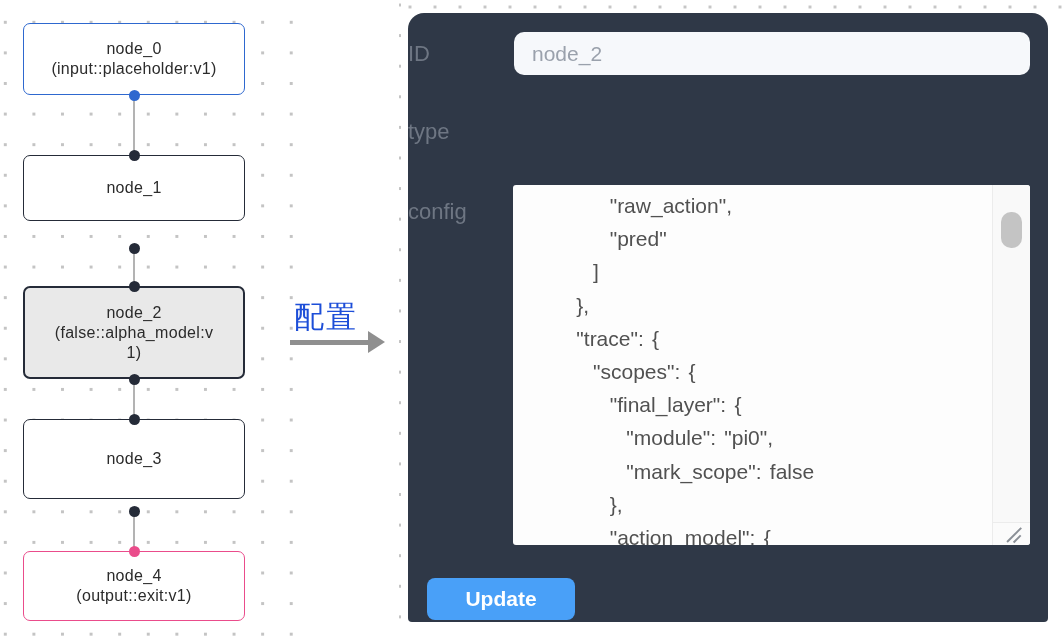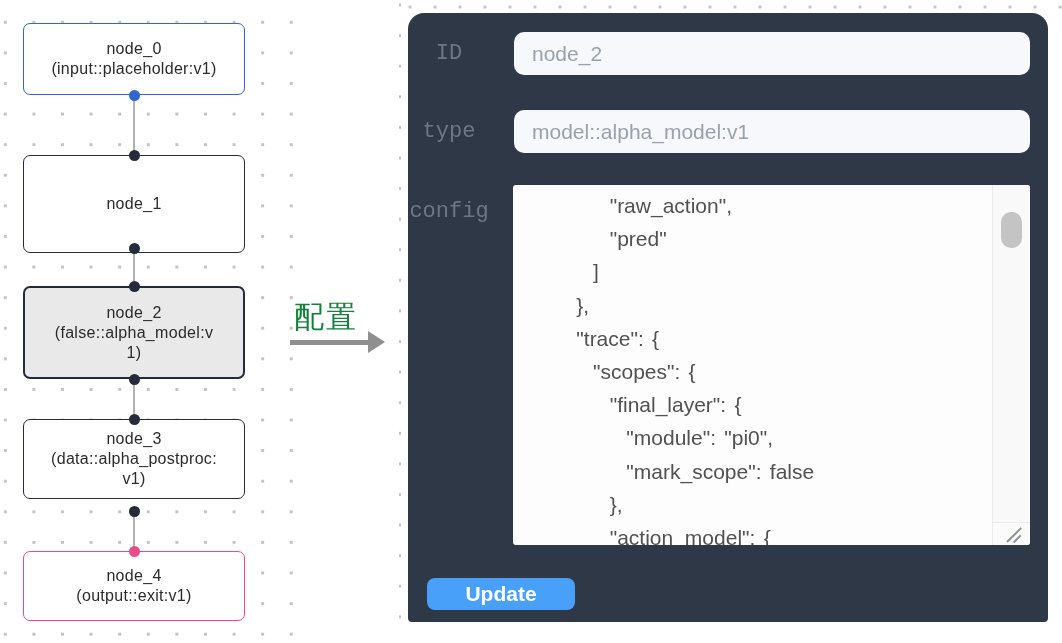--- a/index.html
+++ b/index.html
@@ -19,105 +19,103 @@
           padding:16px 25px; word-break:break-all; cursor:pointer; }
   .node.kind-input  { border-color:#2e68cf; }
   .node.kind-output { border-color:#ea4c8b; }
   .node.selected    { background:#e9e9e9; border-width:2px; }
   .edge { position:absolute; left:133px; width:2px; background:#b3b3b3; }
   .handle { position:absolute; left:128.5px; width:11px; height:11px; border-radius:50%; background:#252b38; }
   .handle.accent-input  { background:#2e68cf; }
   .handle.accent-output { background:#ea4c8b; }
 
   
-  .cfg-label { position:absolute; left:294px; top:297px; font-size:30px; letter-spacing:2px; color:#15803d; font-weight:500; }
+  .cfg-label { position:absolute; left:294px; top:297px; font-size:30px; letter-spacing:2px; color:#1d4ed8; font-weight:500; }
   .arrow-shaft { position:absolute; left:290px; top:340px; width:80px; height:5px; background:#8f8f8f; }
   .arrow-head { position:absolute; left:368px; top:331px; width:0; height:0;
                 border-left:17px solid #8f8f8f; border-top:11px solid transparent; border-bottom:11px solid transparent; }
 
   
   .panel { position:absolute; left:408px; top:13px; width:640px; height:609px; background:#2f3847; border-radius:16px 16px 4px 4px; }
-  .field-label { position:absolute; left:408px; width:82px; text-align:center; font-size:22px; color:#6e7683;font-family:Liberation Mono, monospace; }
+  .field-label { position:absolute; left:408px; width:82px; text-align:left; font-size:22px; color:#6e7683; }
   .lbl-id { top:41px; } .lbl-type { top:119px; } .lbl-config { top:199px; }
   .text-input { position:absolute; left:514px; width:516px; height:43px; border:none; outline:none;
                 border-radius:10px; background:#f6f8fb; color:#9aa1ac; font-size:21px; padding:0 18px;
                 font-family:"Liberation Sans", sans-serif; }
   .in-id { top:32px; } .in-type { top:110px; }
 
   .config-box { position:absolute; left:513px; top:185px; width:517px; height:360px; background:#fdfdfd;
                 border-radius:3px; overflow:hidden; cursor:text; }
   .config-box pre { position:absolute; left:0; top:0; width:478px; padding:4px 10px 0 30px; white-space:pre;
                     font-family:"Liberation Sans", sans-serif; font-size:21px; line-height:33.2px;
                     word-spacing:2.5px; color:#515151; overflow:hidden; }
   .scroll-track { position:absolute; left:479px; top:0; width:38px; height:337px; background:#f9f9f9; border-left:1px solid #ececec; }
   .scroll-thumb { position:absolute; left:488px; top:27px; width:21px; height:36px; background:#c4c4c4; border-radius:10px; cursor:grab; }
   .resize-corner { position:absolute; left:479px; top:337px; width:38px; height:23px; background:#fbfbfb;
                    border-left:1px solid #ececec; border-top:1px solid #ececec; cursor:nwse-resize; }
   .grip-line { position:absolute; background:#8a8f96; height:1.6px; transform:rotate(-45deg); }
   .grip-1 { width:20px; left:11px; top:11px; }
   .grip-2 { width:10px; left:19px; top:15px; }
 
-  .update-btn { position:absolute; left:427px; top:578px; width:148px; height:32px; border:none; border-radius:8px;
+  .update-btn { position:absolute; left:427px; top:578px; width:148px; height:42px; border:none; border-radius:8px;
                 background:#49a0f8; color:#fff; font-size:21px; font-weight:bold; cursor:pointer;
                 font-family:"Liberation Sans", sans-serif; }
 </style>
 </head>
 <body>
 
 <div class="stage">
 
   <div class="dots dots-left"></div>
   <div class="dots dots-top-right"></div>
   <div class="dots dots-col-right"></div>
 
   <div id="flow-layer">
       <div class="edge" style="top: 95px; height: 60px;"></div>
       <div class="node kind-input" style="top: 23px; height: 72px;">
         <div>node_0</div>
         <div>(input::placeholder:v1)</div>
       </div>
       <div class="handle accent-input" style="top: 89.5px;"></div>
       <div class="edge" style="top: 248px; height: 38px;"></div>
-      <div class="node kind-data" style="top: 155px; height: 98px;">
+      <div class="node kind-data" style="top: 155px; height: 66px;">
         <div>node_1</div>
       </div>
       <div class="handle" style="top: 149.5px;"></div>
       <div class="handle" style="top: 242.5px;"></div>
       <div class="edge" style="top: 379px; height: 40px;"></div>
       <div class="node kind-model selected" style="top: 286px; height: 93px;">
         <div>node_2</div>
         <div>(false::alpha_model:v1)</div>
       </div>
       <div class="handle" style="top: 280.5px;"></div>
       <div class="handle" style="top: 373.5px;"></div>
       <div class="edge" style="top: 511px; height: 40px;"></div>
       <div class="node kind-data" style="top: 419px; height: 80px;">
         <div>node_3</div>
-        <div>(data::alpha_postproc:v1)</div>
       </div>
       <div class="handle" style="top: 413.5px;"></div>
       <div class="handle" style="top: 505.5px;"></div>
       <div class="node kind-output" style="top: 551px; height: 70px;">
         <div>node_4</div>
         <div>(output::exit:v1)</div>
       </div>
       <div class="handle accent-output" style="top: 545.5px;"></div>
     </div>
 
   <div class="cfg-label">配置</div>
   <div class="arrow-shaft"></div>
   <div class="arrow-head"></div>
 
   <div class="panel"></div>
 
   <div class="field-label lbl-id">ID</div>
   <input class="text-input in-id" value="node_2" style="">
 
   <div class="field-label lbl-type">type</div>
-  <input class="text-input in-type" value="model::alpha_model:v1" style="">
 
   <div class="field-label lbl-config">config</div>
   <div class="config-box">
     <pre>        "raw_action",
         "pred"
       ]
     },
     "trace": {
       "scopes": {
         "final_layer": {

